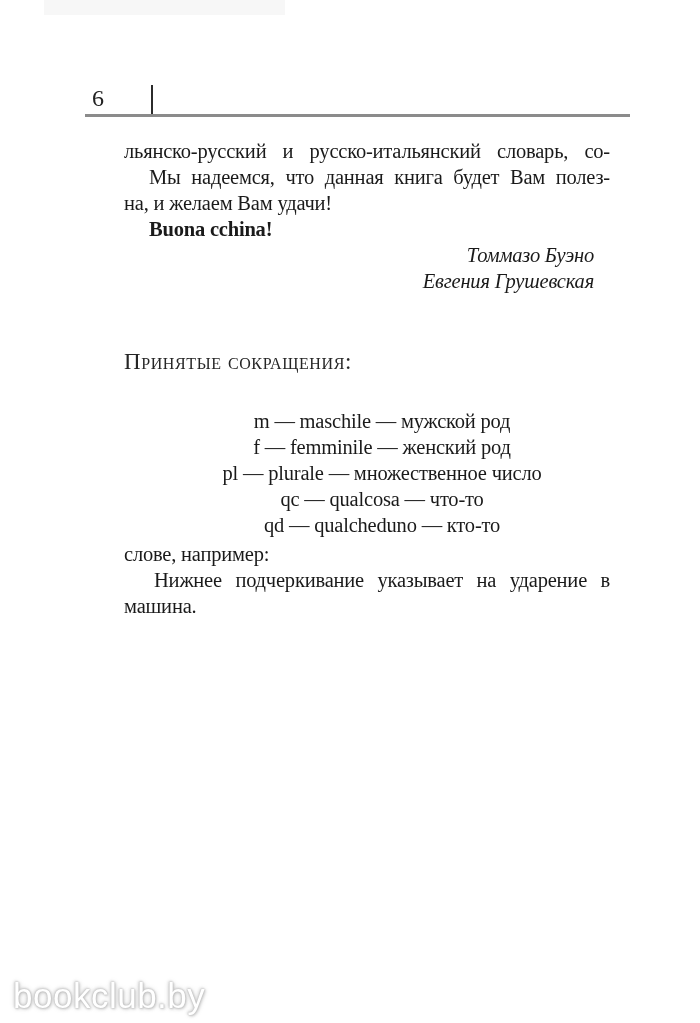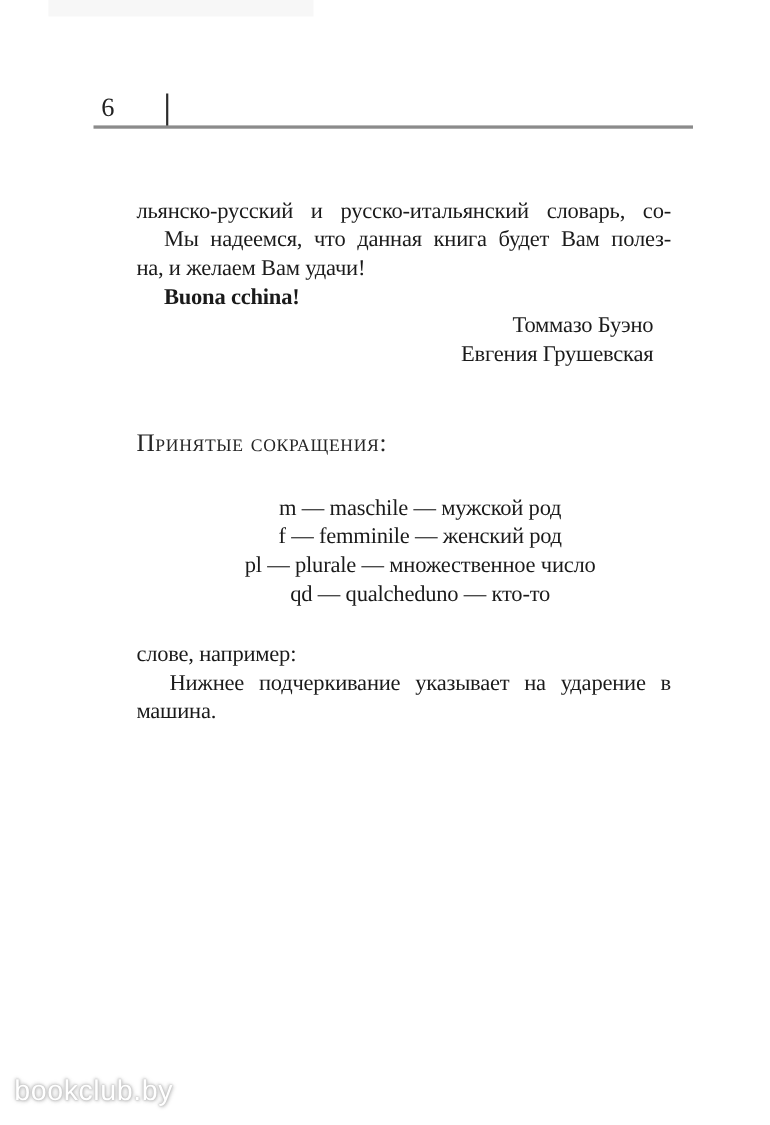--- a/index.html
+++ b/index.html
@@ -22,47 +22,47 @@
   .v-tick{
     position:absolute;left:151px;top:85px;width:2px;height:31px;
     background:#2b2b2b;
   }
   .h-rule{
     position:absolute;left:85px;top:114px;width:545px;height:3px;
     background:#8b8b8b;
   }
   .col{
     position:absolute;left:124px;width:486px;
-    font-size:20.5px;line-height:26px;letter-spacing:-0.2px;margin-top:41px;
+    font-size:20.5px;line-height:26px;letter-spacing:-0.2px;
   }
   .line{white-space:normal;}
   .j{text-align:justify;text-align-last:justify;}
   .ind25{padding-left:25px;}
   .ind30{padding-left:30px;}
   .bold{font-weight:bold;}
-  .it{}
+  .it{font-style:italic;}
   .right{text-align:right;padding-right:16px;}
   #intro{top:138px;}
   #heading-block{top:349px;text-align:left;}
   .sc{
     font-variant:small-caps;font-size:23px;letter-spacing:0.6px;
     color:#262626;
   }
   #abbr-list{top:408px;text-align:center;}
   #abbr-list .line{padding-left:30px;}
   #stress-note{top:541px;}
   .u{
     text-decoration:underline;
     text-decoration-thickness:2px;
     text-underline-offset:3px;
   }
   .watermark{
     position:absolute;left:13px;top:976px;
     font-family:"Liberation Sans", sans-serif;
-    font-size:26px;letter-spacing:0.5px;
+    font-size:35px;letter-spacing:0.5px;
     color:#ffffff;
     text-shadow:
       0 0 1px #b8b8b8,
       0 0 2px #c4c4c4,
       1px 1px 3px #bfbfbf,
       -1px -1px 3px #d6d6d6,
       0 0 6px #dddddd;
   }
 </style>
 </head>
@@ -86,20 +86,21 @@
   </div>
 
   <div class="col" id="heading-block">
     <span class="sc">Принятые сокращения:</span>
   </div>
 
   <div class="col" id="abbr-list">
     <div class="line">m — maschile — мужской род</div>
     <div class="line">f — femminile — женский род</div>
     <div class="line">pl — plurale — множественное число</div>
+    <div class="line">qc — qualcosa — что-то</div>
     <div class="line">qd — qualcheduno — кто-то</div>
   </div>
 
   <div class="col" id="stress-note">
     <div class="line">слове, например:</div>
     <div class="line j ind30">Нижнее подчеркивание указывает на ударение в</div>
     <div class="line">машина.</div>
   </div>
 
   <div class="watermark">bookclub.by</div>

